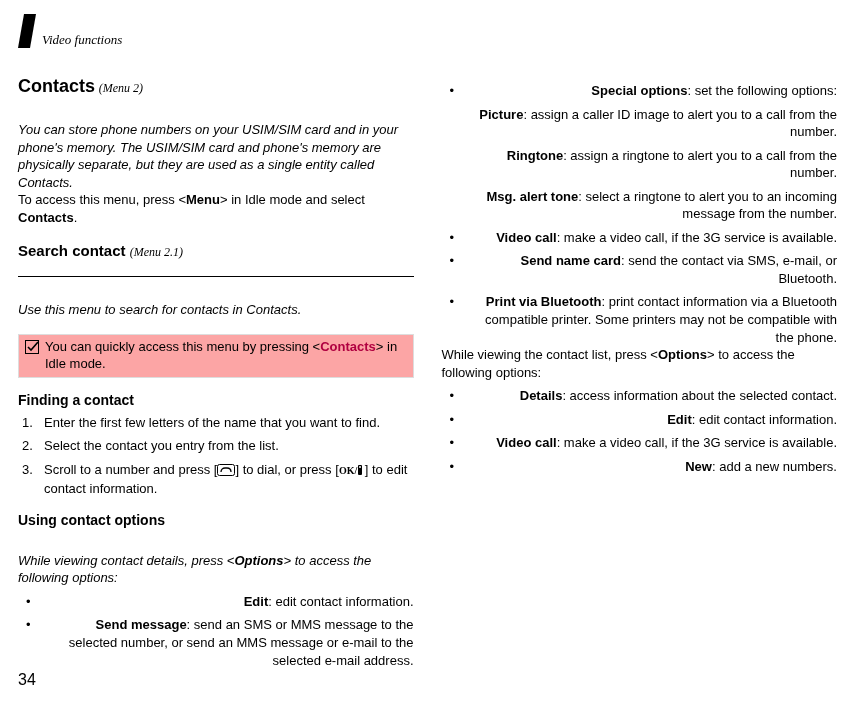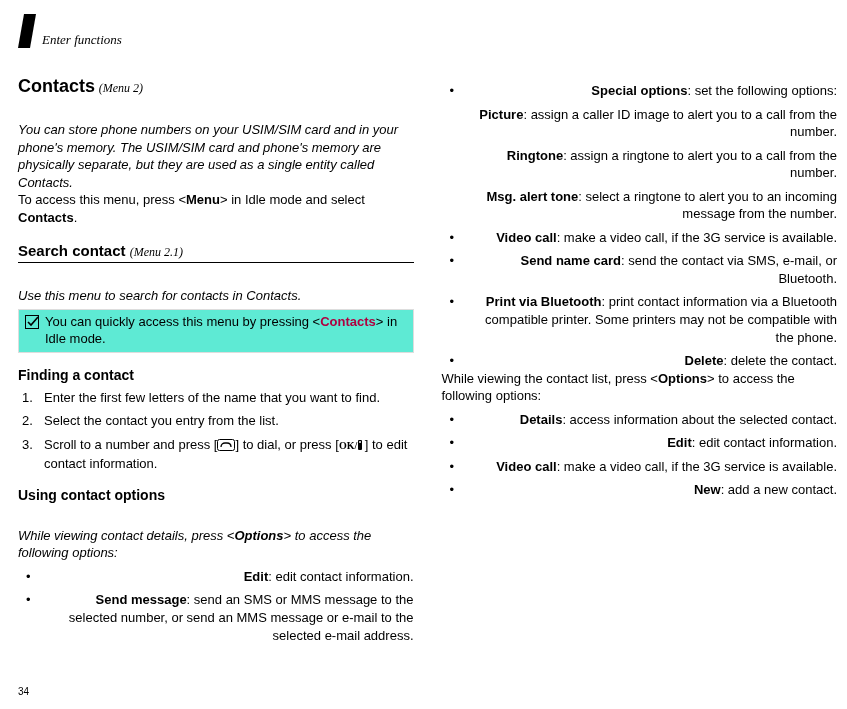--- a/index.html
+++ b/index.html
@@ -59,28 +59,28 @@
       font-style: italic;
     }
     .para2 {
       line-height: 1.35;
     }
     .subhead {
       font-size: 15px;
       font-weight: bold;
       margin-top: 16px;
       border-bottom: 1px solid #000;
-      padding-bottom: 2px;
+      padding-bottom: 16px;
     }
     .subhead .menu-ref { font-size: 12px; font-weight: normal; }
     .tip-box {
-      background: #5eead4;
+      background: #fca5a5;
       border: 1px solid #ddd;
       padding: 4px 6px;
-      margin-top: 4px;
+      margin-top: 15px;
       display: flex;
       gap: 6px;
       line-height: 1.3;
     }
     .tip-icon {
       width: 14px;
       height: 14px;
       flex-shrink: 0;
       margin-top: 1px;
     }
@@ -133,34 +133,34 @@
     }
     .b { font-weight: bold; }
     .contacts-link { color: #b00040; font-weight: bold; }
     .inline-icon {
       display: inline-block;
       vertical-align: -2px;
     }
     .page-num {
       position: absolute;
       left: 18px;
-      bottom: 12px;
-      font-size: 10px;
+      bottom: 20px;
+      font-size: 16px;
     }
   </style>
 </head>
 <body>
 
 <div class="header">
   <span class="header-slash">
     <svg width="18" height="34" viewBox="0 0 18 34">
         <polygon points="6,0 18,0 12,34 0,34" fill="#000"></polygon>
       </svg>
   </span>
-  <span class="header-title">Enter functions</span>
+  <span class="header-title">Video functions</span>
 </div>
 
 <div class="columns">
   <div class="col col-left">
     <div>
       <h1 class="section">Contacts</h1>
       <span class="menu-ref">(Menu 2)</span>
     </div>
     <p class="para">You can store phone numbers on your USIM/SIM card and in your phone's memory. The USIM/SIM card and phone's memory are physically separate, but they are used as a single entity called Contacts.</p>
     <p class="para2">
@@ -211,27 +211,26 @@
     <ul class="opts" style="margin-top:0">
       <li>
         <span class="b">Special options</span><span>: set the following options:</span>
         <div class="sub" style="padding-left:0"><span class="b">Picture</span><span>: assign a caller ID image to alert you to a call from the number.</span></div>
         <div class="sub" style="padding-left:0"><span class="b">Ringtone</span><span>: assign a ringtone to alert you to a call from the number.</span></div>
         <div class="sub" style="padding-left:0"><span class="b">Msg. alert tone</span><span>: select a ringtone to alert you to an incoming message from the number.</span></div>
       </li>
       <li><span class="b">Video call</span><span>: make a video call, if the 3G service is available.</span></li>
       <li><span class="b">Send name card</span><span>: send the contact via SMS, e-mail, or Bluetooth.</span></li>
       <li><span class="b">Print via Bluetooth</span><span>: print contact information via a Bluetooth compatible printer. Some printers may not be compatible with the phone.</span></li>
-      <li><span class="b">Delete</span><span>: delete the contact.</span></li>
     </ul>
     <p class="para2">
       <span>While viewing the contact list, press &lt;</span><span class="b">Options</span><span>&gt; to access the following options:</span>
     </p>
     <ul class="opts">
       <li><span class="b">Details</span><span>: access information about the selected contact.</span></li>
       <li><span class="b">Edit</span><span>: edit contact information.</span></li>
       <li><span class="b">Video call</span><span>: make a video call, if the 3G service is available.</span></li>
-      <li><span class="b">New</span><span>: add a new contact.</span></li>
+      <li><span class="b">New</span><span>: add a new numbers.</span></li>
     </ul>
   </div>
 </div>
 
 <div class="page-num">34</div>
 
 </body></html>

